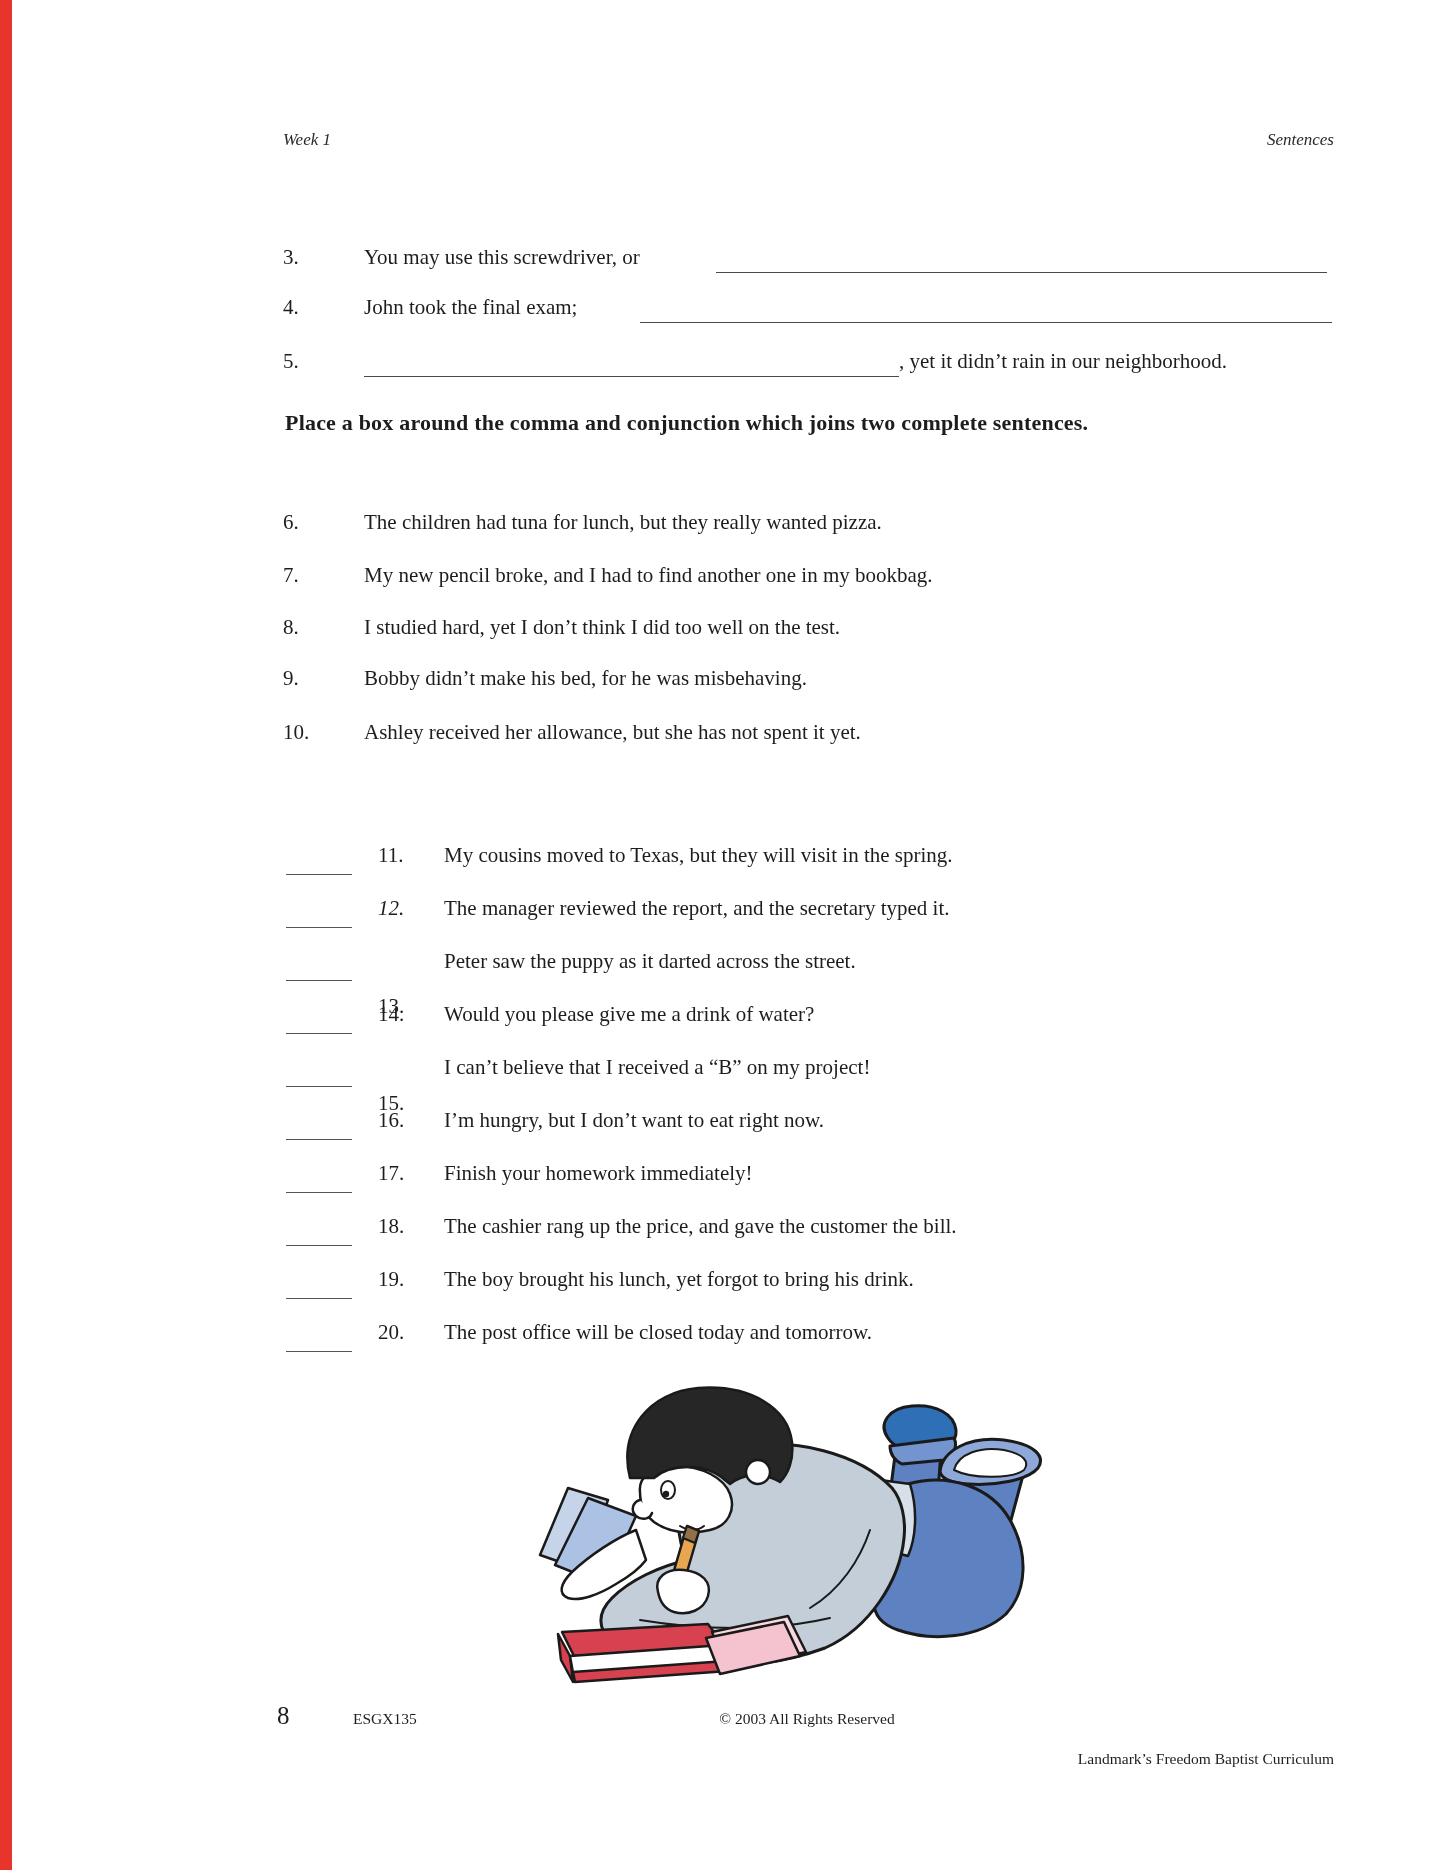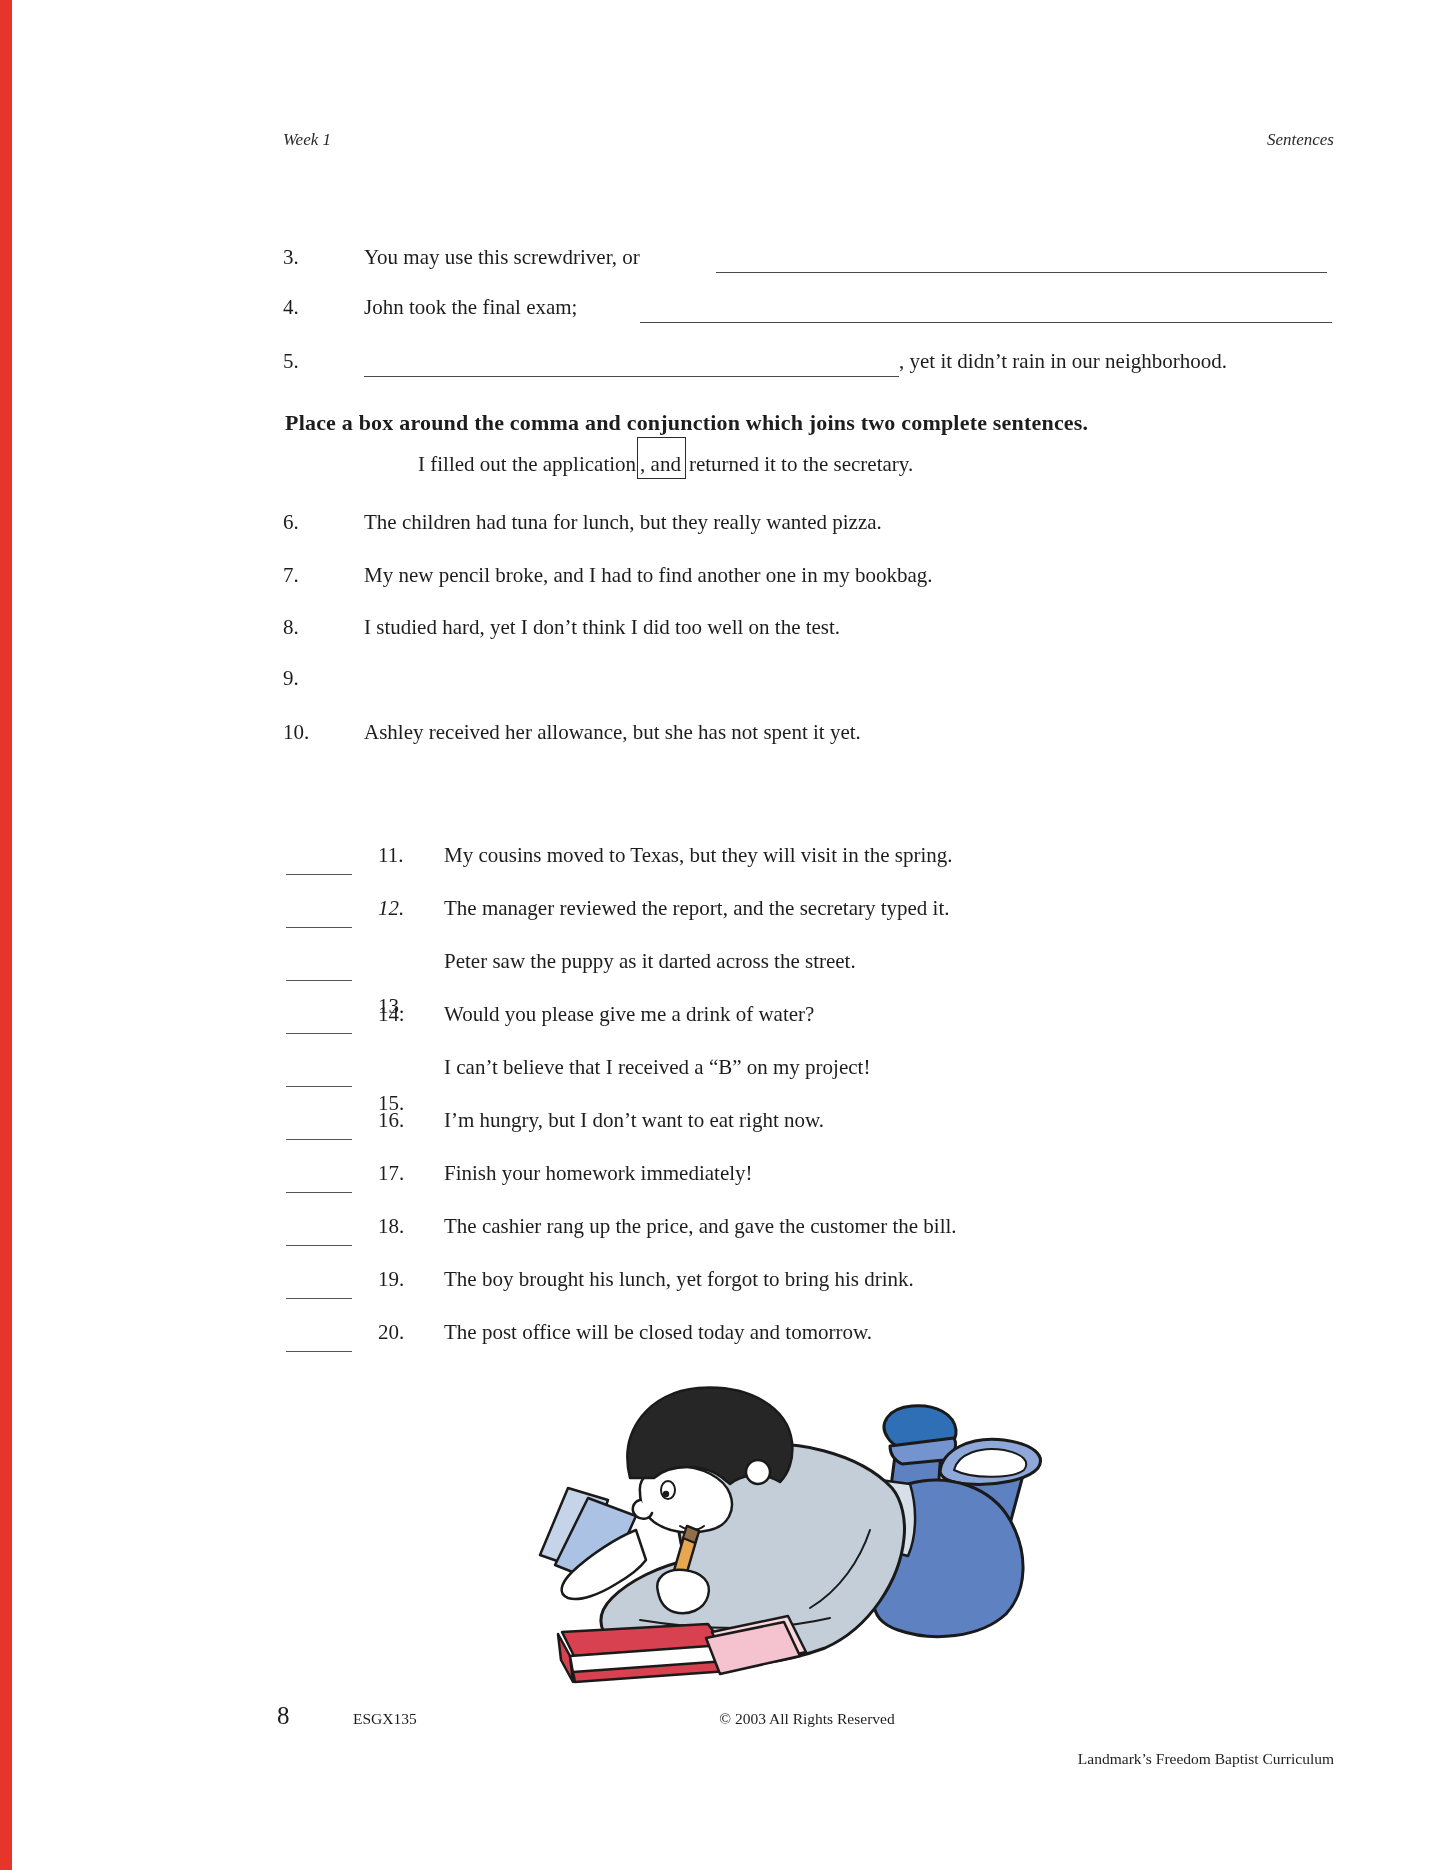--- a/index.html
+++ b/index.html
@@ -25,23 +25,20 @@
 
 <div class="page" id="page" style="color: rgb(29, 29, 29);">
 
   <div class="stripe" style="background: rgb(232, 53, 43);"></div>
 
   <div class="abs hdr" style="left:283px;top:130px;">Week 1</div>
   <div class="abs hdr" style="right:111px;top:130px;">Sentences</div>
 
   <div class="abs instruction" style="left:285px;top:410px;">Place a box around the comma and conjunction which joins two complete sentences.</div>
 
-  <div class="abs example" style="left:418px;top:452px;">
-    <span>I filled out the application</span><span class="boxed">, and</span><span>returned it to the secretary.</span>
-  </div>
 
 
   <svg class="illustration" width="610" height="330" viewBox="0 0 610 330">
     <g stroke="#1a1a1a" stroke-width="3" stroke-linejoin="round" stroke-linecap="round">
 
       <path d="M 508,160 L 542,70 L 586,84 L 556,196 Z" fill="#5d81c1"></path>
 
       <path d="M 448,130 L 458,52 L 502,56 L 496,142 Z" fill="#5d81c1"></path>
 
       <path d="M 448,58 C 438,44 448,28 472,26 C 496,24 514,34 516,50 C 517,62 506,72 488,72 C 468,72 454,68 448,58 Z" fill="#2f6fb5"></path>
@@ -106,20 +103,21 @@
     <div class="abs txt" style="left: 364px; top: 349px;"></div>
     <div class="blank-line" style="left: 364px; top: 376px; width: 535px;"></div>
     <div class="abs txt" style="left: 899px; top: 349px;">, yet it didn’t rain in our neighborhood.</div>
     <div class="abs num" style="left: 283px; top: 510px;">6.</div>
     <div class="abs txt" style="left: 364px; top: 510px;">The children had tuna for lunch, but they really wanted pizza.</div>
     <div class="abs num" style="left: 283px; top: 563px;">7.</div>
     <div class="abs txt" style="left: 364px; top: 563px;">My new pencil broke, and I had to find another one in my bookbag.</div>
     <div class="abs num" style="left: 283px; top: 615px;">8.</div>
     <div class="abs txt" style="left: 364px; top: 615px;">I studied hard, yet I don’t think I did too well on the test.</div>
     <div class="abs num" style="left: 283px; top: 666px;">9.</div>
+    <div class="abs txt" style="left: 364px; top: 666px;">Bobby didn’t make his bed, for he was misbehaving.</div>
     <div class="abs num" style="left: 283px; top: 720px;">10.</div>
     <div class="abs txt" style="left: 364px; top: 720px;">Ashley received her allowance, but she has not spent it yet.</div>
     <div class="short-line" style="left: 286px; top: 874px; width: 66px;"></div>
     <div class="abs num" style="left: 378px; top: 843px;">11.</div>
     <div class="abs txt" style="left: 444px; top: 843px;">My cousins moved to Texas, but they will visit in the spring.</div>
     <div class="short-line" style="left: 286px; top: 927px; width: 66px;"></div>
     <div class="abs num" style="left: 378px; top: 896px; font-style: italic;">12.</div>
     <div class="abs txt" style="left: 444px; top: 896px;">The manager reviewed the report, and the secretary typed it.</div>
     <div class="short-line" style="left: 286px; top: 980px; width: 66px;"></div>
     <div class="abs num" style="left: 378px; top: 994px;">13.</div>

